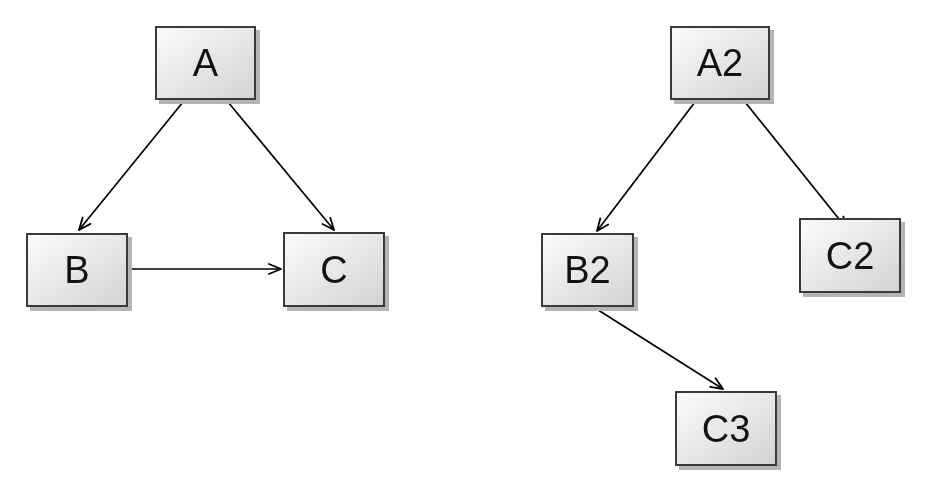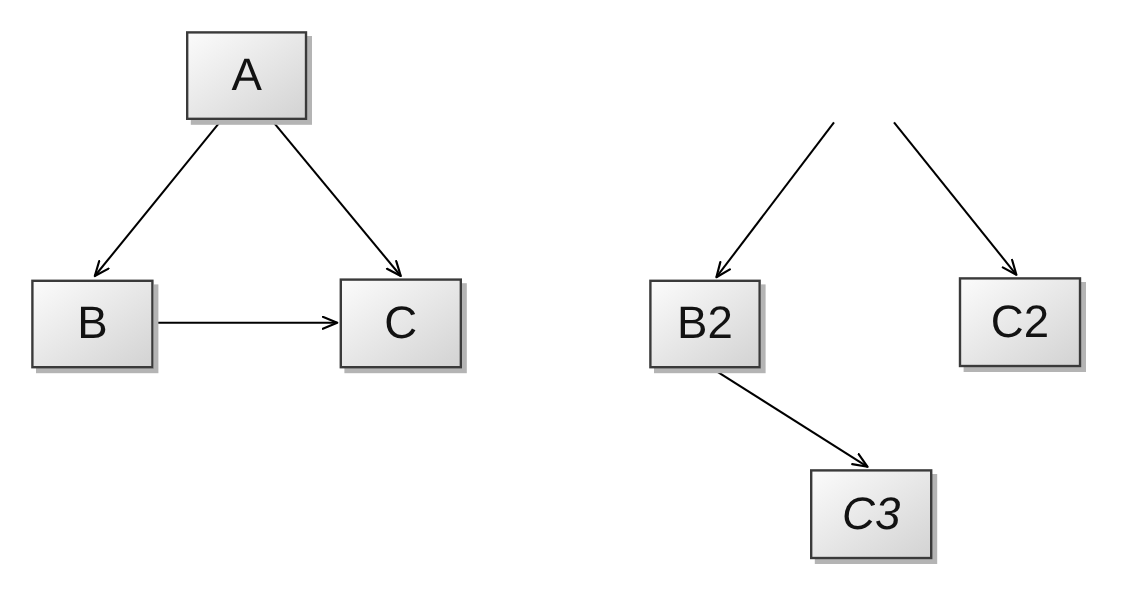--- a/index.html
+++ b/index.html
@@ -73,23 +73,26 @@
 
   <div class="node" style="left: 155px; top: 26px; width: 101px; height: 74px;">
     <span class="node-label">A</span>
   </div>
   <div class="node" style="left: 26px; top: 233px; width: 102px; height: 74px;">
     <span class="node-label">B</span>
   </div>
   <div class="node" style="left: 283px; top: 232px; width: 102px; height: 75px;">
     <span class="node-label">C</span>
   </div>
+  <div class="node" style="left: 670px; top: 26px; width: 100px; height: 74px;">
+    <span class="node-label">A2</span>
+  </div>
   <div class="node" style="left: 541px; top: 233px; width: 93px; height: 74px;">
     <span class="node-label">B2</span>
   </div>
-  <div class="node" style="left: 799px; top: 231px; width: 102px; height: 75px;">
+  <div class="node" style="left: 799px; top: 218px; width: 102px; height: 75px;">
     <span class="node-label">C2</span>
   </div>
-  <div class="node" style="left: 675px; top: 391px; width: 102px; height: 75px; font-style: italic;">
+  <div class="node" style="left: 675px; top: 391px; width: 102px; height: 75px;">
     <span class="node-label">C3</span>
   </div>
 
 </div>
 
 </body></html>

